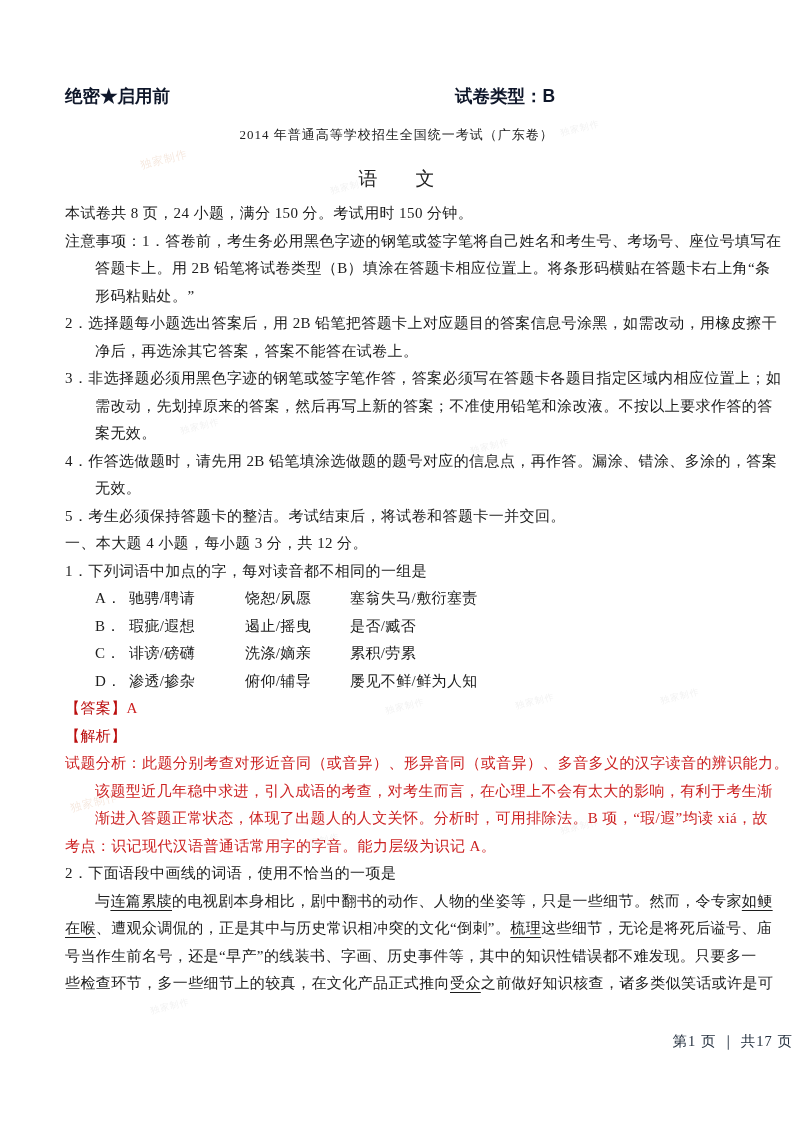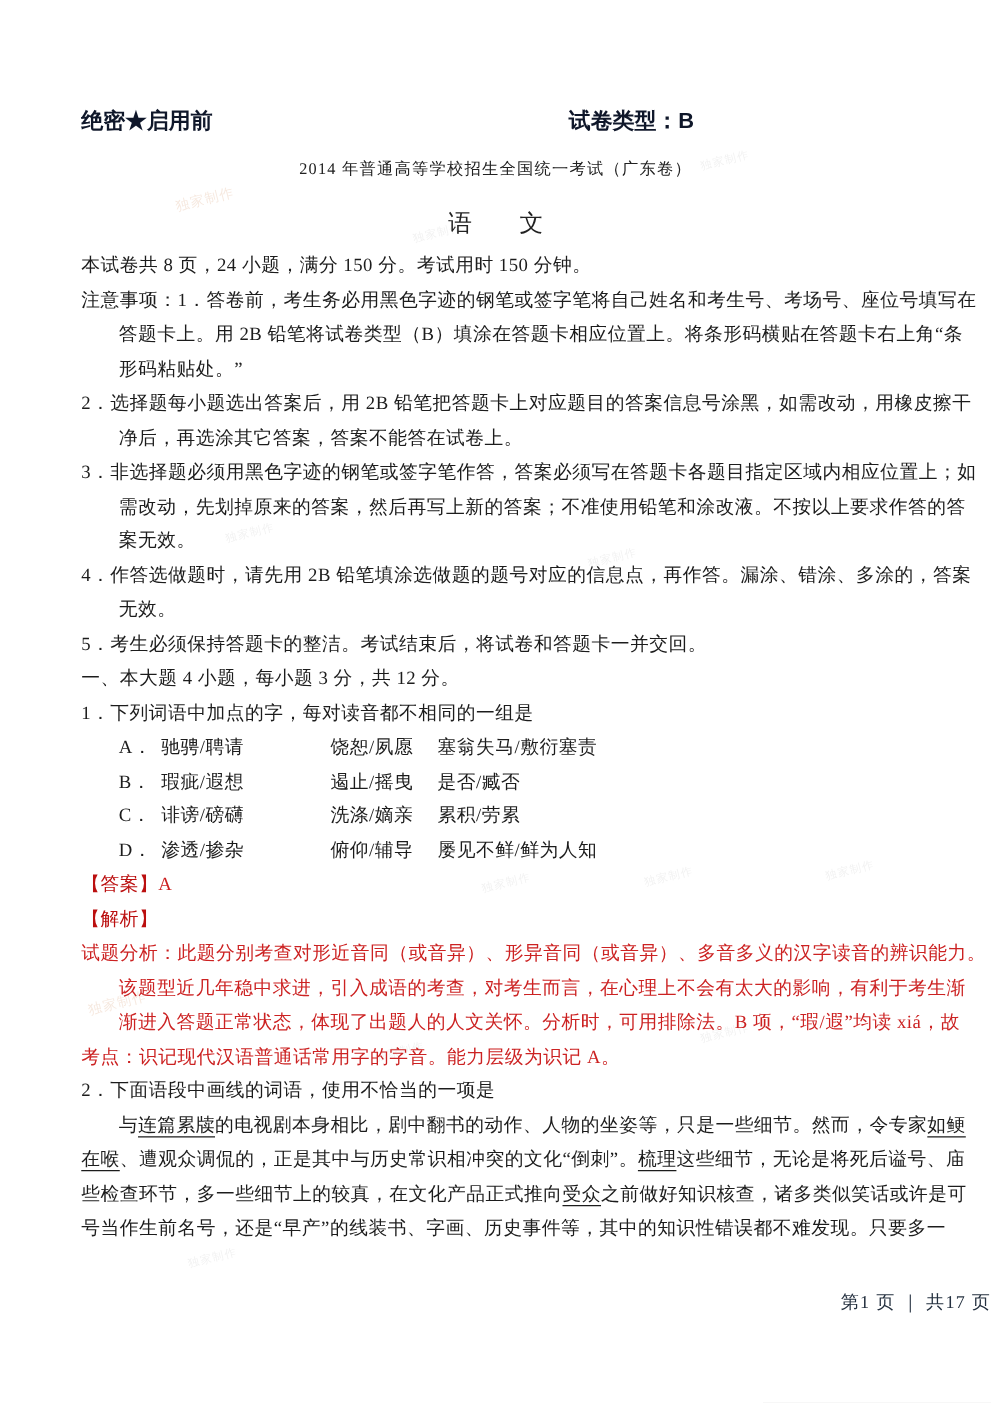--- a/index.html
+++ b/index.html
@@ -46,21 +46,21 @@
     font-size:15px;letter-spacing:0.4px;
   }
   .ln{line-height:27.5px;white-space:nowrap;}
   .ind{padding-left:30px;}
   .red{color:#cc2222;}
   .marker{color:#bb0f0f;}
 
   .opt{line-height:27.5px;display:flex;padding-left:30px;white-space:nowrap;}
   .opt .olabel{width:34px;flex:0 0 auto;}
   .opt .c1{width:116px;flex:0 0 auto;}
-  .opt .c2{width:105px;flex:0 0 auto;text-align:center;}
+  .opt .c2{width:105px;flex:0 0 auto;}
   .opt .c3{flex:0 0 auto;}
 
   .u{text-decoration:underline;text-underline-offset:4px;text-decoration-thickness:1px;text-align:center;}
 
   .footer{
     position:absolute;top:1032px;left:0;width:100%;
     text-align:right;font-size:14.5px;color:#24303f;letter-spacing:1px;
   }
 </style>
 </head>
@@ -144,23 +144,23 @@
     <div class="ln red">考点：识记现代汉语普通话常用字的字音。能力层级为识记 A。</div>
 
     <div class="ln">2．下面语段中画线的词语，使用不恰当的一项是</div>
     <div class="ln ind">
       <span>与</span><span class="u">连篇累牍</span><span>的电视剧本身相比，剧中翻书的动作、人物的坐姿等，只是一些细节。然而，令专家</span><span class="u">如鲠</span>
     </div>
     <div class="ln">
       <span class="u">在喉</span><span>、遭观众调侃的，正是其中与历史常识相冲突的文化“倒刺”。</span><span class="u">梳理</span><span>这些细节，无论是将死后谥号、庙</span>
     </div>
     <div class="ln">
-      <span>些检查环节，多一些细节上的较真，在文化产品正式推向</span><span class="u">受众</span><span>之前做好知识核查，诸多类似笑话或许是可</span>
+      <span>号当作生前名号，还是“早产”的线装书、字画、历史事件等，其中的知识性错误都不难发现。只要多一</span>
     </div>
     <div class="ln">
-      <span>号当作生前名号，还是“早产”的线装书、字画、历史事件等，其中的知识性错误都不难发现。只要多一</span>
+      <span>些检查环节，多一些细节上的较真，在文化产品正式推向</span><span class="u">受众</span><span>之前做好知识核查，诸多类似笑话或许是可</span>
     </div>
 
   </div>
 
   <div class="footer">第1 页 ｜ 共17 页</div>
 
 </div>
 
 </body></html>

